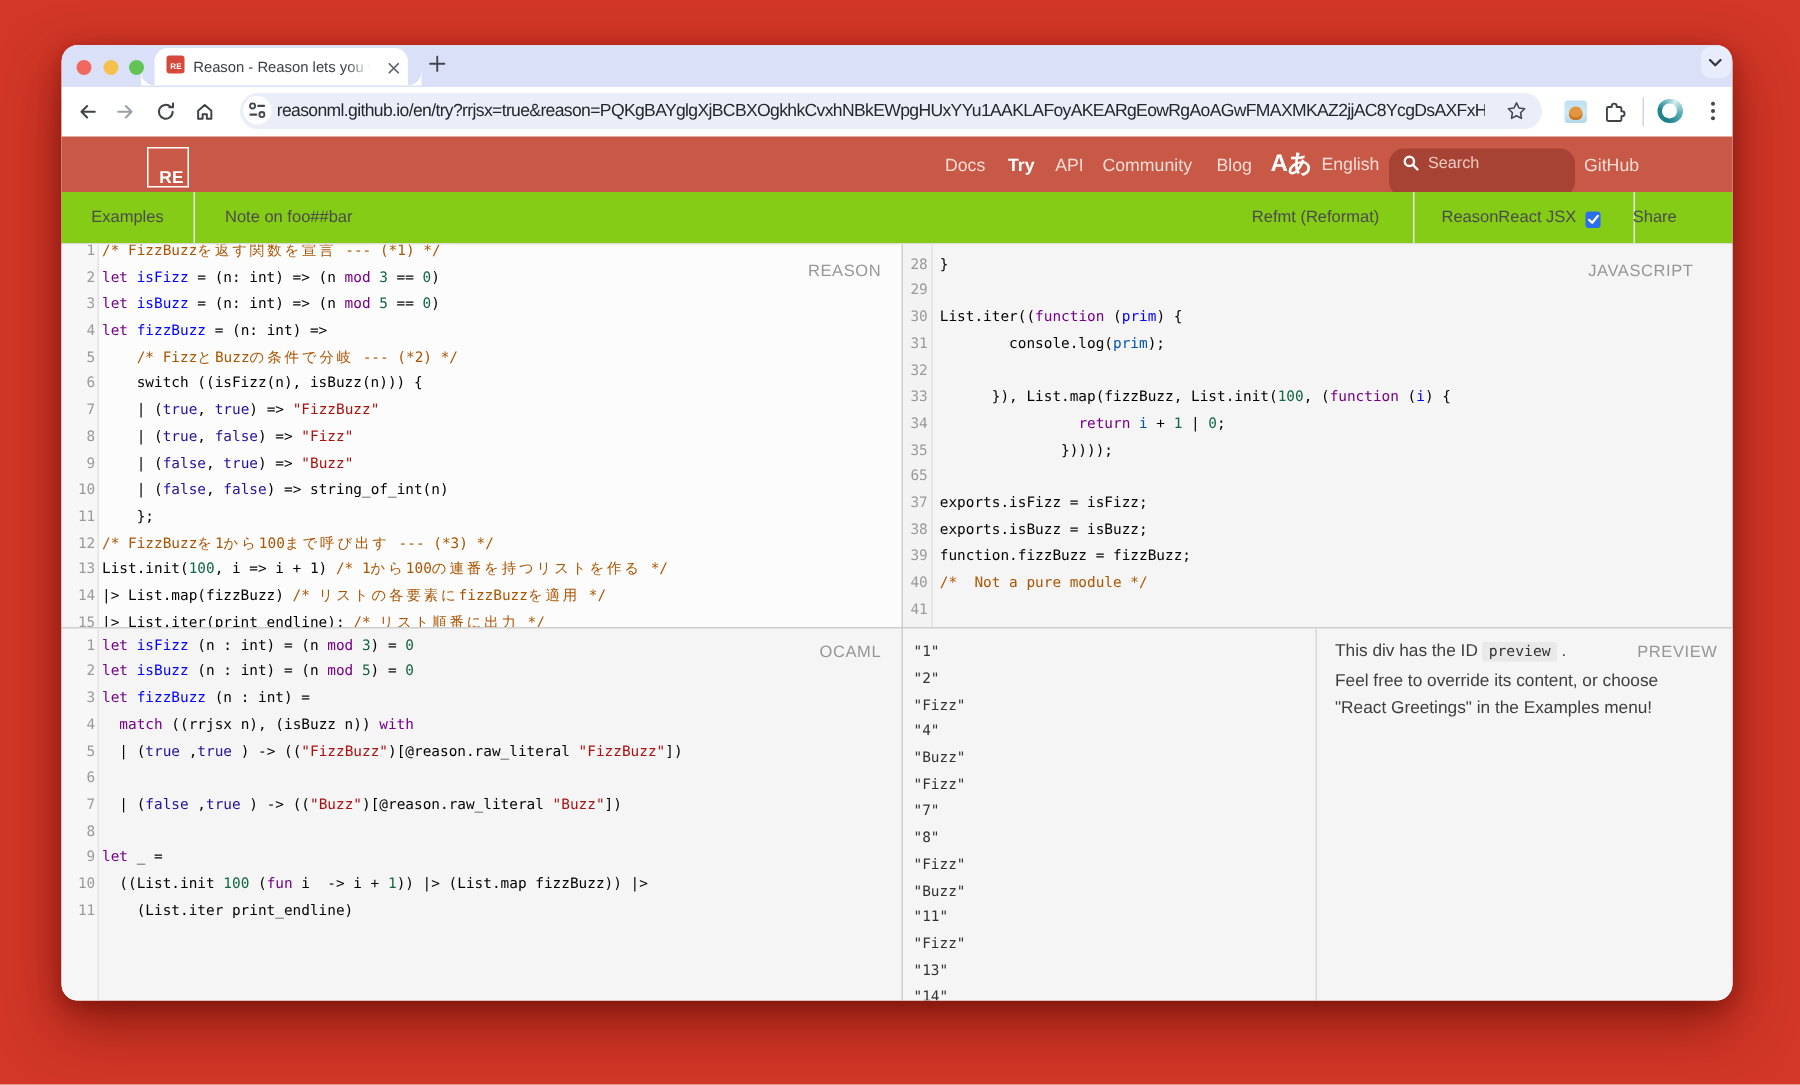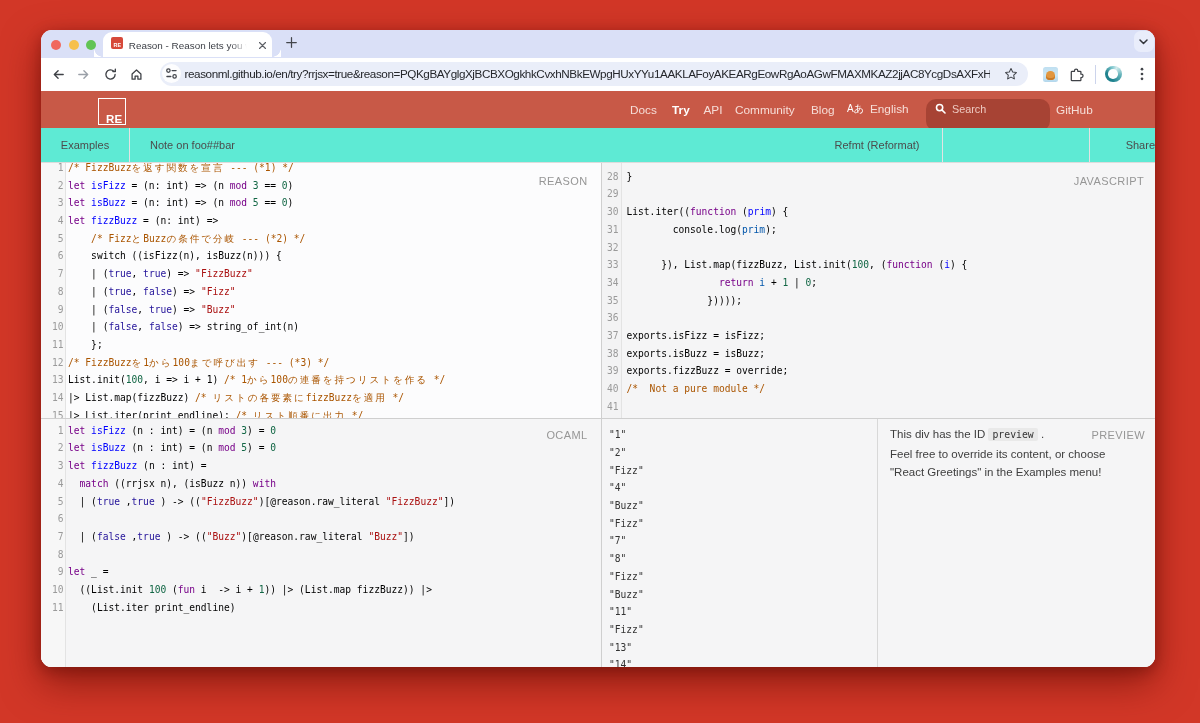--- a/index.html
+++ b/index.html
@@ -52,39 +52,39 @@
 
   
   .site-header { position:relative; height:37px; background:#c85947; }
   .re-logo { position:absolute; left:56.5px; top:7px; width:28.5px; height:27px; border:1.5px solid #fff;
              color:#fff; font-weight:bold; font-size:11.5px; text-align:right; line-height:40px; padding-right:2.5px; letter-spacing:.2px; }
   .hnav { position:absolute; left:0; top:0; width:100%; height:37px; }
   .hnav .nav-item { position:absolute; top:12.2px; color:#f6ddd7; font-size:11.8px; white-space:nowrap; }
   .hnav .nav-item.active { color:#ffffff; font-weight:bold; }
   .nav-0 { left:589px; } .nav-1 { left:631px; } .nav-2 { left:662.5px; } .nav-3 { left:694px; } .nav-4 { left:770px; }
   .lang { position:absolute; left:806px; top:0; height:37px; display:flex; align-items:center; }
-  .lang-ic { color:#fff; font-size:10px; font-weight:normal; letter-spacing:0; }
+  .lang-ic { color:#fff; font-size:16px; font-weight:bold; letter-spacing:0; }
   .lang-label { color:#f6ddd7; font-size:11.8px; margin-left:6px; }
   .hsearch { position:absolute; left:885px; top:8.7px; width:123.5px; height:32px; border-radius:10px; background:#a74334; }
   .hsearch .mag { position:absolute; left:9px; top:4px; width:11px; height:11px; }
   .hsearch .ph { position:absolute; left:26px; top:3.5px; font-size:10.8px; color:#eec9c0; }
   .hnav .gh { left:1015px; }
 
   
-  .pg-toolbar { position:relative; height:35.5px; background:#5eead4; border-bottom:1px solid #dcdcdc; font-size:11px; color:#4c4c4c; }
+  .pg-toolbar { position:relative; height:35.5px; background:#84cc16; border-bottom:1px solid #dcdcdc; font-size:11px; color:#4c4c4c; }
   .pg-toolbar .cell { position:absolute; top:0; height:34.5px; display:flex; align-items:center; }
   .vdiv { position:absolute; top:0; width:1px; height:34.5px; background:#e3e3e3; }
   .cell.examples { left:0; width:88px; justify-content:center; }
   .vd1 { left:88px; }
   .cell.notetab { left:109px; }
   .cell.refmt { right:235.5px; }
   .vd2 { left:900.5px; }
   .cell.jsx { left:920px; }
   .vd3 { left:1047.5px; }
-  .cell.share { left:1047.5px; width:66.5px; justify-content:flex-end; }
+  .cell.share { left:1047.5px; width:66.5px; justify-content:flex-start; }
   .checkbox { position:relative; width:10.5px; height:10.5px; margin-left:6px; margin-top:3.5px; background:#2b6ff0; border-radius:2px; }
 
   
   .content { position:relative; height:504px; background:#f5f5f6; }
   .pane { position:absolute; overflow:hidden; }
   .pane-reason  { left:0; top:0; width:559.5px; height:254.5px; background:#fcfcfd; }
   .pane-js      { left:560.5px; top:0; width:553.5px; height:254.5px; background:#f5f5f6; }
   .pane-ocaml   { left:0; top:255.5px; width:559.5px; height:248.5px; background:#f5f5f6; }
   .pane-console { left:560.5px; top:255.5px; width:275px; height:248.5px; background:#f5f5f6; }
   .pane-preview { left:836.5px; top:255.5px; width:278px; height:248.5px; background:#f5f5f6; }
@@ -111,21 +111,21 @@
 
   
   .t-k { color:#708;margin-top:20px; } .t-d { color:#00f; } .t-a { color:#219; } .t-n { color:#164; }
   .t-s { color:#a11; } .t-c { color:#a50; } .t-v { color:#05a; } .t-p { color:#000; }
   .t-j { letter-spacing:1.93px; }
 
   .pane-label { position:absolute; color:#969696; font-size:11px; letter-spacing:.4px; }
   .pane-reason .pane-label, .pane-js .pane-label { top:11.5px; }
   .pane-ocaml .pane-label, .pane-preview .pane-label { top:10.5px; }
   .pane-reason .pane-label, .pane-ocaml .pane-label { right:13px;margin-left:20px; }
-  .pane-js .pane-label { right:11px; }
+  .pane-js .pane-label { right:26px; }
   .pane-preview .pane-label { right:10.5px; }
 
   .console-out { position:absolute; left:7.5px; top:7.7px; font-family:"DejaVu Sans Mono", monospace; font-size:9.6px; line-height:17.7px; color:#333; white-space:pre; }
 
   .preview-body { position:absolute; left:12.5px; top:6.7px; width:240px; color:#3e3e3e; font-size:11.5px; line-height:18.5px; }
   .preview-title { }
   .code-chip { font-family:"DejaVu Sans Mono", monospace; font-size:9.8px; background:#e9e9e9; padding:1px 4px; border-radius:2px; color:#333; }
 
   svg { display:block; }
 </style>
@@ -231,20 +231,28 @@
           <span>Examples</span>
         </div>
       <span class="vdiv vd1"></span>
       <div class="cell notetab">
           <span>Note on foo##bar</span>
         </div>
       <div class="cell refmt">
           <span>Refmt (Reformat)</span>
         </div>
       <span class="vdiv vd2"></span>
+      <div class="cell jsx">
+        <span>ReasonReact JSX</span>
+        <span class="checkbox">
+          <svg width="10.5" height="10.5" viewBox="0 0 13 13">
+            <path d="M3 6.9 L5.5 9.3 L10.2 3.6" stroke="#fff" stroke-width="1.9" fill="none" stroke-linecap="round" stroke-linejoin="round"></path>
+          </svg>
+        </span>
+      </div>
       <span class="vdiv vd3"></span>
       <div class="cell share">
           <span>Share</span>
         </div>
     </div>
 
     <div class="content">
       <div class="pane pane-reason">
         <div class="gutter-bg"></div>
         <div class="cm-scroll">
@@ -340,34 +348,34 @@
             </div>
             <div class="cmline">
               <span class="lnno">34</span>
               <span class="lncode"><span class="t-p">                </span><span class="t-k">return</span><span class="t-p"> </span><span class="t-v">i</span><span class="t-p"> + </span><span class="t-n">1</span><span class="t-p"> | </span><span class="t-n">0</span><span class="t-p">;</span></span>
             </div>
             <div class="cmline">
               <span class="lnno">35</span>
               <span class="lncode"><span class="t-p">              }))));</span></span>
             </div>
             <div class="cmline">
-              <span class="lnno">36</span>
+              <span class="lnno">65</span>
               <span class="lncode"></span>
             </div>
             <div class="cmline">
               <span class="lnno">37</span>
               <span class="lncode"><span class="t-p">exports.isFizz = isFizz;</span></span>
             </div>
             <div class="cmline">
               <span class="lnno">38</span>
               <span class="lncode"><span class="t-p">exports.isBuzz = isBuzz;</span></span>
             </div>
             <div class="cmline">
               <span class="lnno">39</span>
-              <span class="lncode"><span class="t-p">exports.fizzBuzz = override;</span></span>
+              <span class="lncode"><span class="t-p">function.fizzBuzz = fizzBuzz;</span></span>
             </div>
             <div class="cmline">
               <span class="lnno">40</span>
               <span class="lncode"><span class="t-c">/*  Not a pure module */</span></span>
             </div>
             <div class="cmline">
               <span class="lnno">41</span>
               <span class="lncode"></span>
             </div>
           </div>

